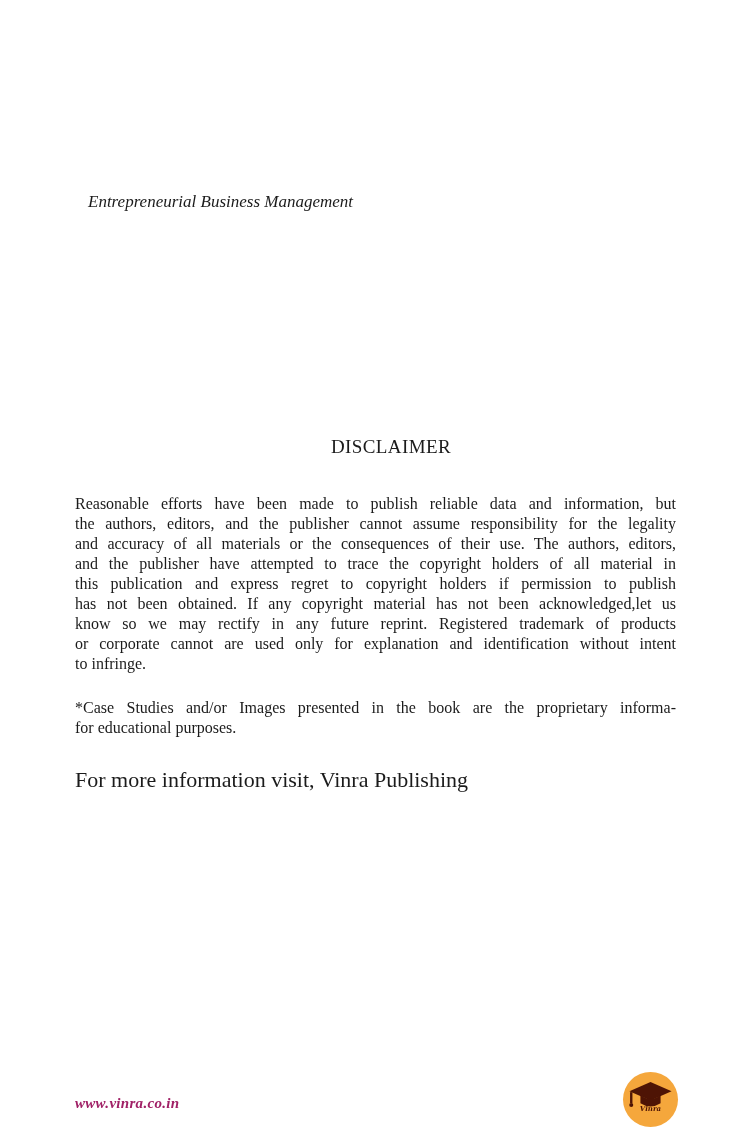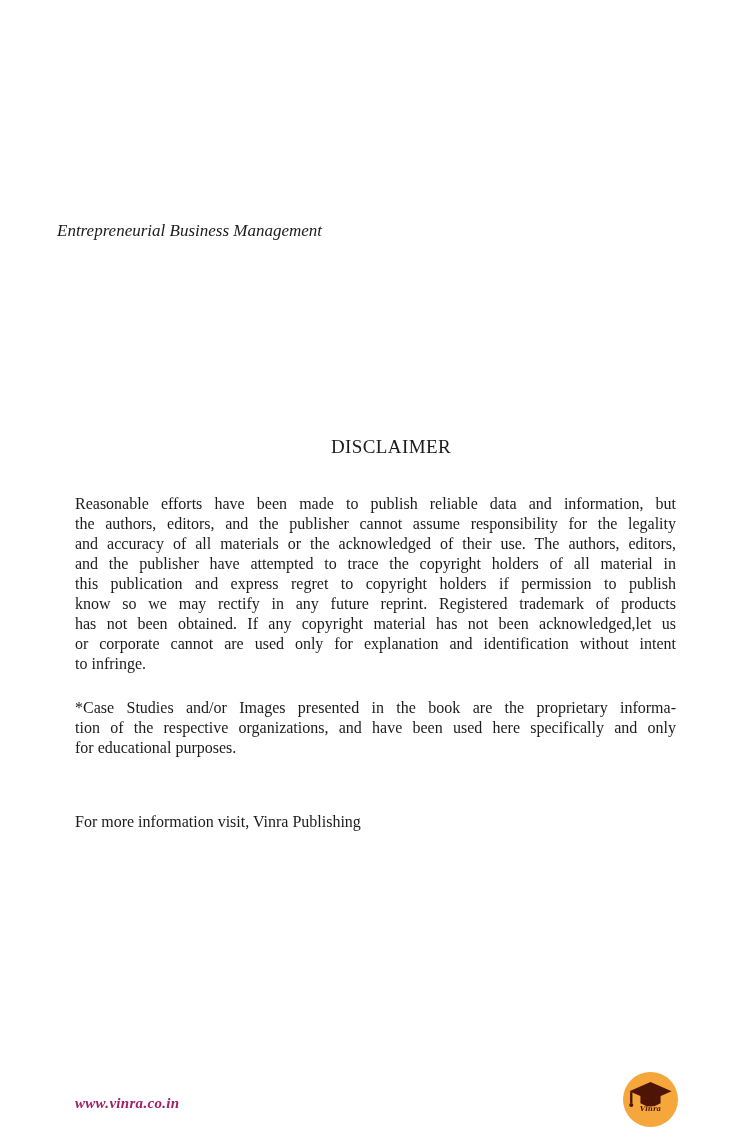--- a/index.html
+++ b/index.html
@@ -11,26 +11,25 @@
     position: relative;
     width: 750px;
     height: 1140px;
     background: #ffffff;
     font-family: "Liberation Serif", serif;
     color: #1b1b1b;
     overflow: hidden;
   }
   .running-header {
     position: absolute;
-    left: 57px;
+    left: 88px;
     top: 192px;
     font-style: italic;
     font-size: 17px;
     line-height: 20px;
-    margin-top: 29px;
   }
   .title {
     position: absolute;
     left: 0;
     top: 436px;
     width: 750px;
     margin: 0;
     text-align: center;
     font-size: 19px;
     font-weight: normal;
@@ -51,22 +50,22 @@
     overflow: hidden;
     text-align: justify;
     text-align-last: justify;
   }
   .jline.last {
     text-align-last: left;
   }
   .info-line {
     position: absolute;
     left: 75px;
-    top: 812px;
-    font-size: 16px;
+    top: 770px;
+    font-size: 22px;
     line-height: 20px;
   }
   .footer-url {
     position: absolute;
     left: 75px;
     top: 1095px;
     font-size: 15px;
     font-weight: bold;
     font-style: italic;
     letter-spacing: 0.3px;
@@ -108,32 +107,31 @@
 
 <div class="page">
 
   <div class="running-header">Entrepreneurial Business Management</div>
 
   <h1 class="title">DISCLAIMER</h1>
 
   <div class="para para1">
       <div class="jline">Reasonable efforts have been made to publish reliable data and information, but</div>
       <div class="jline">the authors, editors, and the publisher cannot assume responsibility for the legality</div>
-      <div class="jline">and accuracy of all materials or the acknowledged of their use. The authors, editors,</div>
+      <div class="jline">and accuracy of all materials or the consequences of their use. The authors, editors,</div>
       <div class="jline">and the publisher have attempted to trace the copyright holders of all material in</div>
       <div class="jline">this publication and express regret to copyright holders if permission to publish</div>
+      <div class="jline">has not been obtained. If any copyright material has not been acknowledged,let us</div>
       <div class="jline">know so we may rectify in any future reprint. Registered trademark of products</div>
-      <div class="jline">has not been obtained. If any copyright material has not been acknowledged,let us</div>
       <div class="jline">or corporate cannot are used only for explanation and identification without intent</div>
       <div class="jline last">to infringe.</div>
     </div>
 
   <div class="para para2">
       <div class="jline">*Case Studies and/or Images presented in the book are the proprietary informa-</div>
-      <div class="jline">tion of the respective organizations, and have been used here specifically and only</div>
       <div class="jline last">for educational purposes.</div>
     </div>
 
   <div class="info-line">For more information visit, Vinra Publishing</div>
 
   <a class="footer-url">www.vinra.co.in</a>
 
   <div class="logo">
     <svg viewBox="0 0 60 60" xmlns="http://www.w3.org/2000/svg">
       <polygon points="30,11 53,21 30,31 7,21" fill="#4e1405"></polygon>

